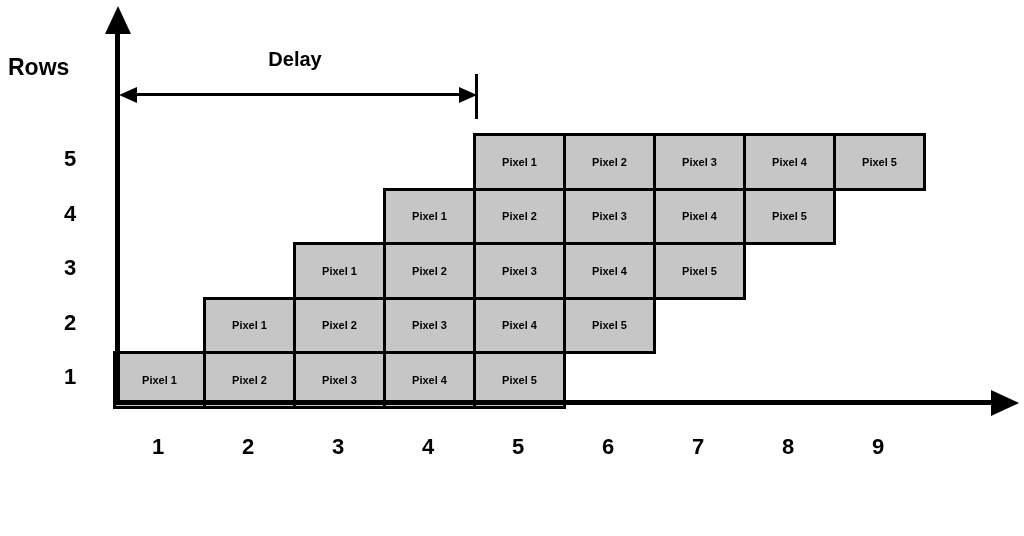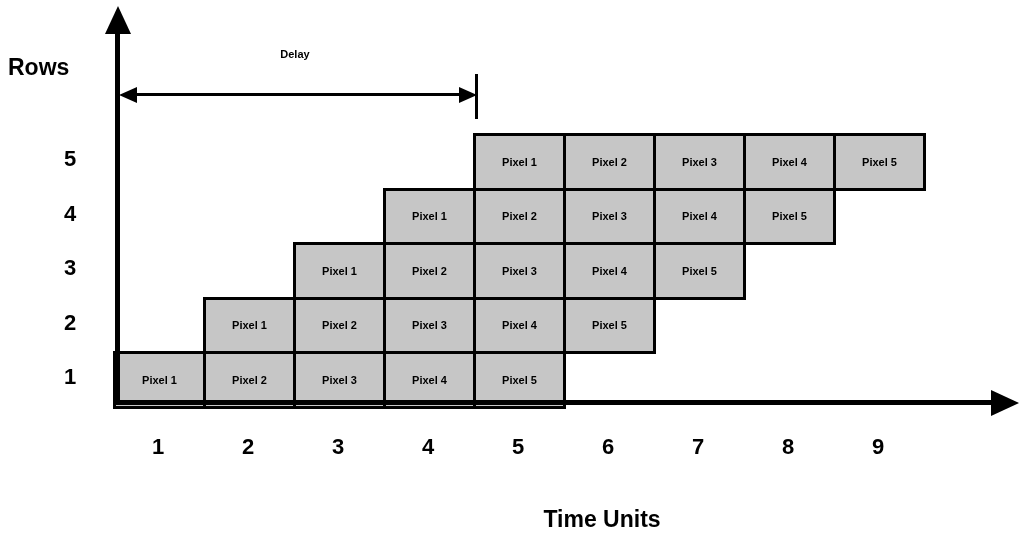--- a/index.html
+++ b/index.html
@@ -19,21 +19,21 @@
   
   .tri { position: absolute; width: 0; height: 0; }
   .tri-up    { border-left: 13px solid transparent; border-right: 13px solid transparent; border-bottom: 28px solid #000; }
   .tri-right { border-top: 13px solid transparent; border-bottom: 13px solid transparent; border-left: 28px solid #000; }
   .tri-left-sm  { border-top: 8px solid transparent; border-bottom: 8px solid transparent; border-right: 18px solid #000; }
   .tri-right-sm { border-top: 8px solid transparent; border-bottom: 8px solid transparent; border-left: 18px solid #000; }
 
   
   .big-label { position: absolute; font-size: 23px; font-weight: bold; white-space: nowrap; }
   .tick-label { position: absolute; width: 44px; text-align: center; font-size: 22px; font-weight: bold; }
-  .delay-label { position: absolute; left: 215px; top: 48px; width: 160px; text-align: center; font-size: 11px; font-weight: bold; }
+  .delay-label { position: absolute; left: 215px; top: 48px; width: 160px; text-align: center; font-size: 20px; font-weight: bold; }
 
   
   .cell {
     position: absolute;
     box-sizing: border-box;
     border: 3px solid #000;
     display: flex;
     align-items: center;
     justify-content: center;
     font-size: 11px;
@@ -100,15 +100,14 @@
       <div class="tick-label" style="left: 226px; top: 434px;">2</div>
       <div class="tick-label" style="left: 316px; top: 434px;">3</div>
       <div class="tick-label" style="left: 406px; top: 434px;">4</div>
       <div class="tick-label" style="left: 496px; top: 434px;">5</div>
       <div class="tick-label" style="left: 586px; top: 434px;">6</div>
       <div class="tick-label" style="left: 676px; top: 434px;">7</div>
       <div class="tick-label" style="left: 766px; top: 434px;">8</div>
       <div class="tick-label" style="left: 856px; top: 434px;">9</div>
     </div>
 
-  <div class="big-label" style="left:452px; top:506px; width:300px; text-align:center;">Time Units</div>
 
 </div>
 
 </body></html>

